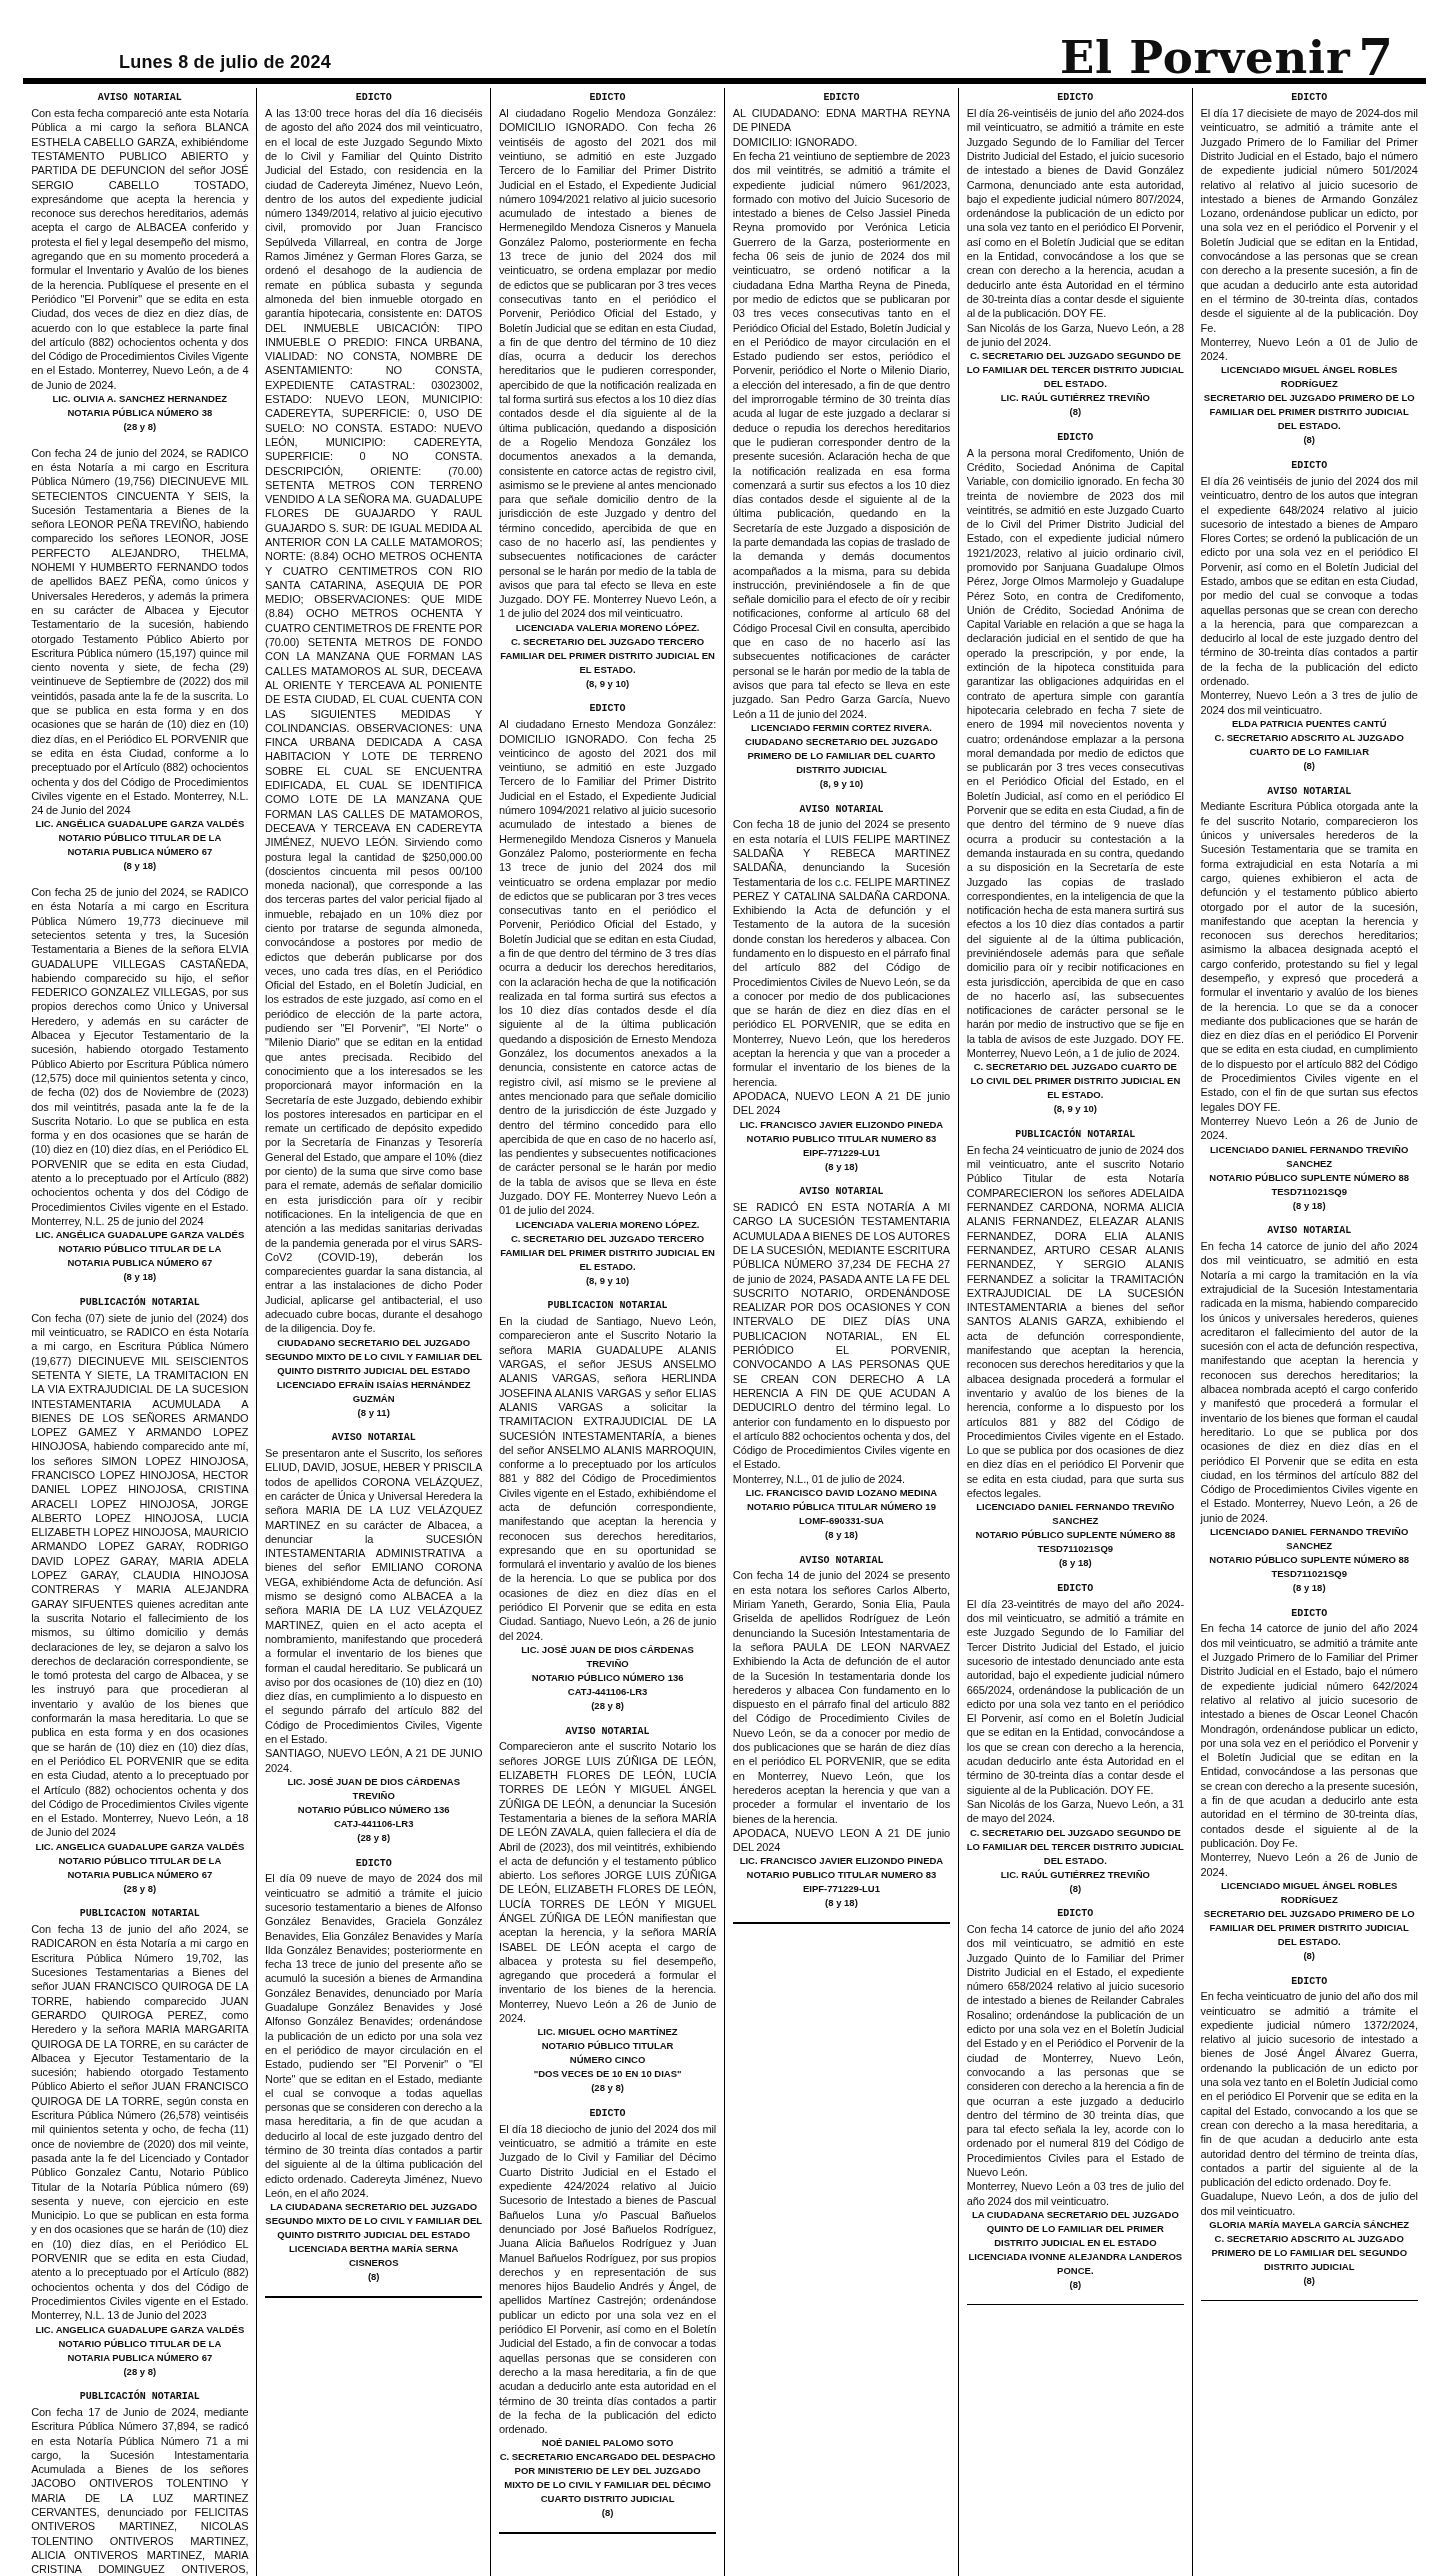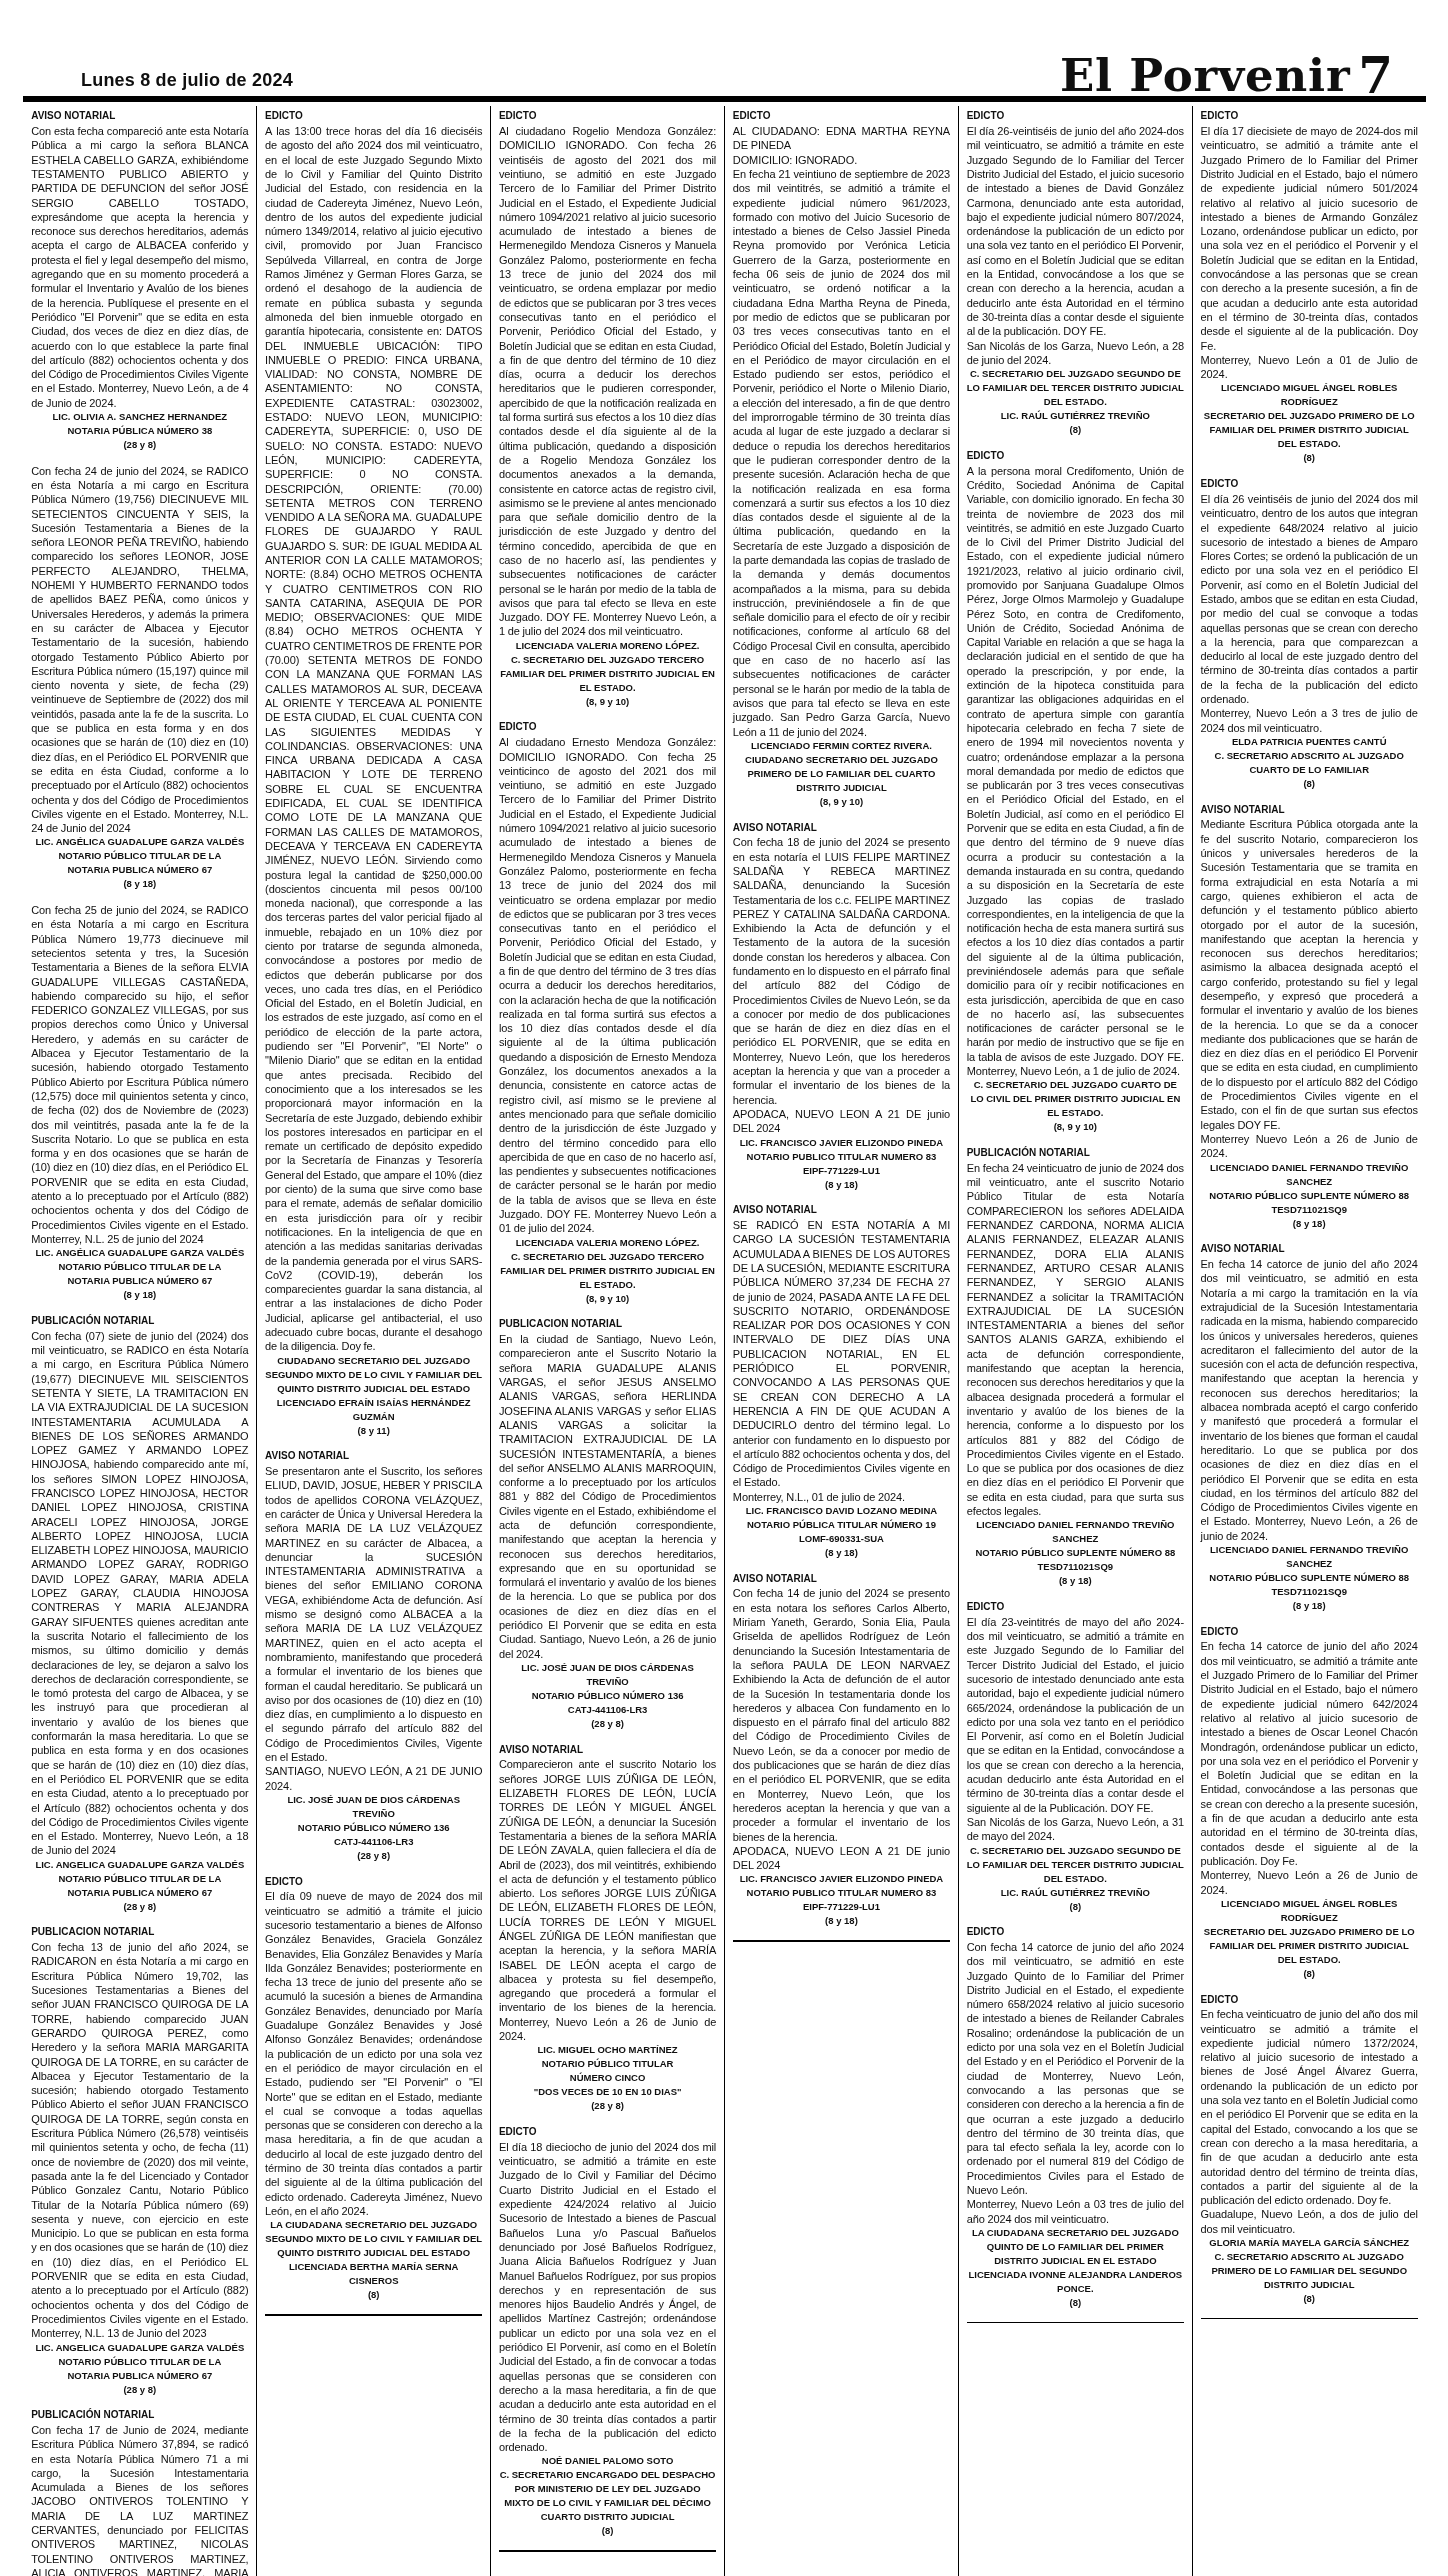--- a/index.html
+++ b/index.html
@@ -1,28 +1,28 @@
 <!DOCTYPE html>
 <html lang="es" style="font-size:12.5px"><head>
 <meta charset="utf-8">
 <style>
   html,body{margin:0;padding:0;background:#d9d9d9;}
   .sheet{position:relative;width:1449px;height:2576px;background:#ffffff;overflow:hidden;
          font-family:"Liberation Sans",sans-serif;color:#101010;}
-  .hdr{position:relative;height:96px;}
+  .hdr{position:relative;height:78px;margin-left:38px;}
   .hdr-date{position:absolute;left:81px;bottom:4.7px;font-size:18px;font-weight:bold;letter-spacing:0.2px;}
   .hdr-brand{position:absolute;right:56px;bottom:-1.6px;display:flex;align-items:flex-start;}
   .hdr-logo{font-family:"DejaVu Serif",serif;font-weight:bold;font-size:45px;line-height:.95;letter-spacing:0.8px;}
   .hdr-pageno{font-family:"DejaVu Serif",serif;font-weight:bold;font-size:50px;line-height:.85;margin-left:7.8px;}
   .toprule{height:5.5px;background:#000;margin:0 23.4px 4.7px 23.4px;}
   .cols{display:flex;align-items:stretch;padding:0 23.4px;}
   .col{flex:1 1 0;min-width:0;padding:3.1px 7.8px 0 7.8px;}
   .col + .col{border-left:0.8px solid #000;}
   .notice{margin-bottom:11.7px;}
-  .n-head{text-align:left;font-weight:bold;font-size:10px;line-height:14px;margin-bottom:0.8px;}
+  .n-head{text-align:center;font-weight:bold;font-size:10px;line-height:14px;margin-bottom:0.8px;font-family:Liberation Mono, monospace;}
   .n-body{text-align:justify;font-size:11px;line-height:14.3px;letter-spacing:-0.1px;
           word-spacing:-0.2px;white-space:pre-line;hyphens:auto;}
   .n-sign{text-align:center;font-weight:bold;font-size:9.5px;line-height:14px;}
   .endrule{height:1.6px;background:#000;margin-top:4.7px;}
 </style>
 </head>
 <body>
 
 <div class="sheet">
   <div class="hdr">

